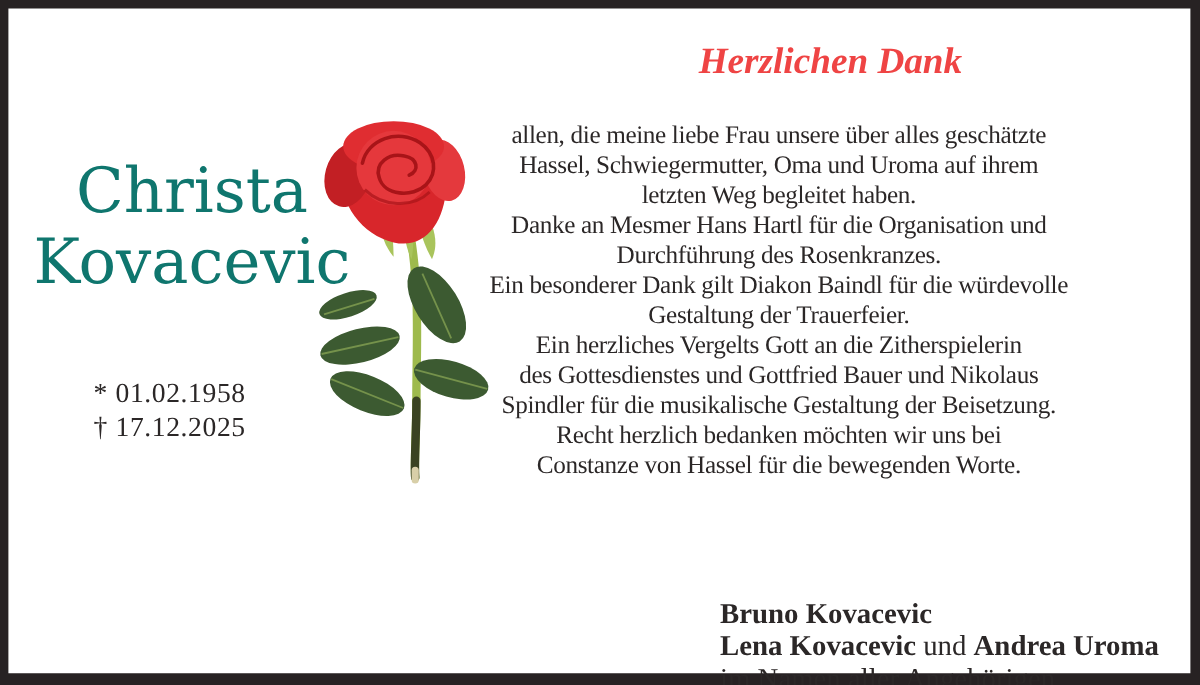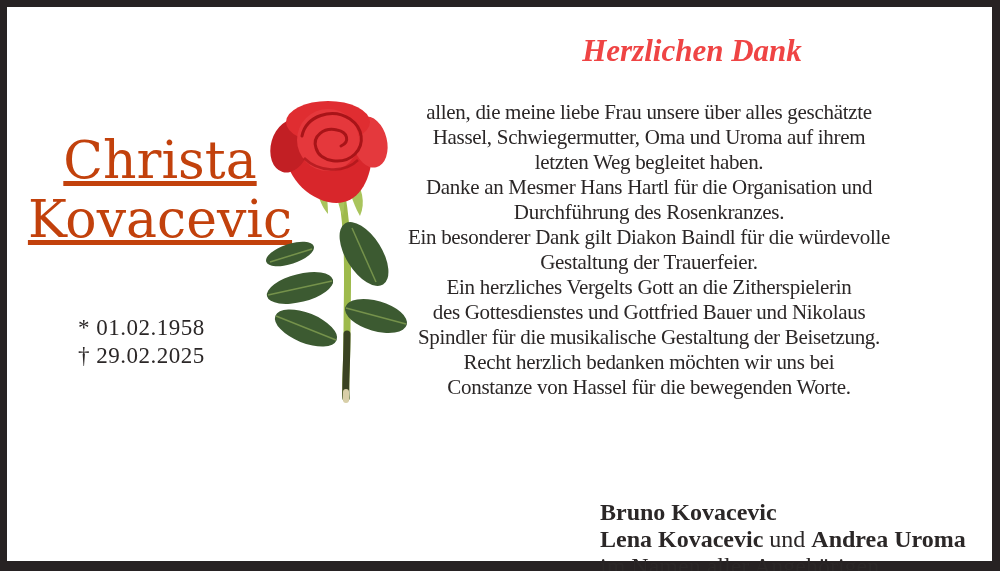--- a/index.html
+++ b/index.html
@@ -14,22 +14,21 @@
     border-color: #272223;
     border-width: 7px 8px 10px 7px;
   }
 
   
   .name-block {
     position: absolute; left: 3px; top: 124px; width: 300px;
     text-align: center;
     font-family: "DejaVu Serif", serif;
     font-size: 52px; line-height: 59px;
-    color: #c2410c;
-    text-decoration: underline;
+    color: #0f766e;
   }
   .dates-block {
     position: absolute; left: 71px; top: 307px;
     font-size: 23px; line-height: 28px;
     letter-spacing: 0.5px;
   }
 
   
   .rose-wrap { position: absolute; left: 251px; top: 85px; width: 158px; height: 312px; }
 
@@ -60,21 +59,21 @@
 
 <div class="card">
 
   <div class="name-block">
     <div>Christa</div>
     <div>Kovacevic</div>
   </div>
 
   <div class="dates-block">
     <div>* 01.02.1958</div>
-    <div>† 29.02.2025</div>
+    <div>† 17.12.2025</div>
   </div>
 
   <div class="rose-wrap">
     <svg width="158" height="312" viewBox="0 0 158 312" xmlns="http://www.w3.org/2000/svg">
 
       <path d="M84,104 C92,150 89,200 89,240 C89,270 87,292 88,306" stroke="#9eba4c" stroke-width="7" fill="none" stroke-linecap="round"></path>
       <path d="M89,242 C89,270 87,294 88,306" stroke="#3a4322" stroke-width="7" fill="none" stroke-linecap="round"></path>
       <path d="M88,300 L88,308" stroke="#d8cfa8" stroke-width="6" stroke-linecap="round"></path>
 
       <g fill="#3c5a31">

